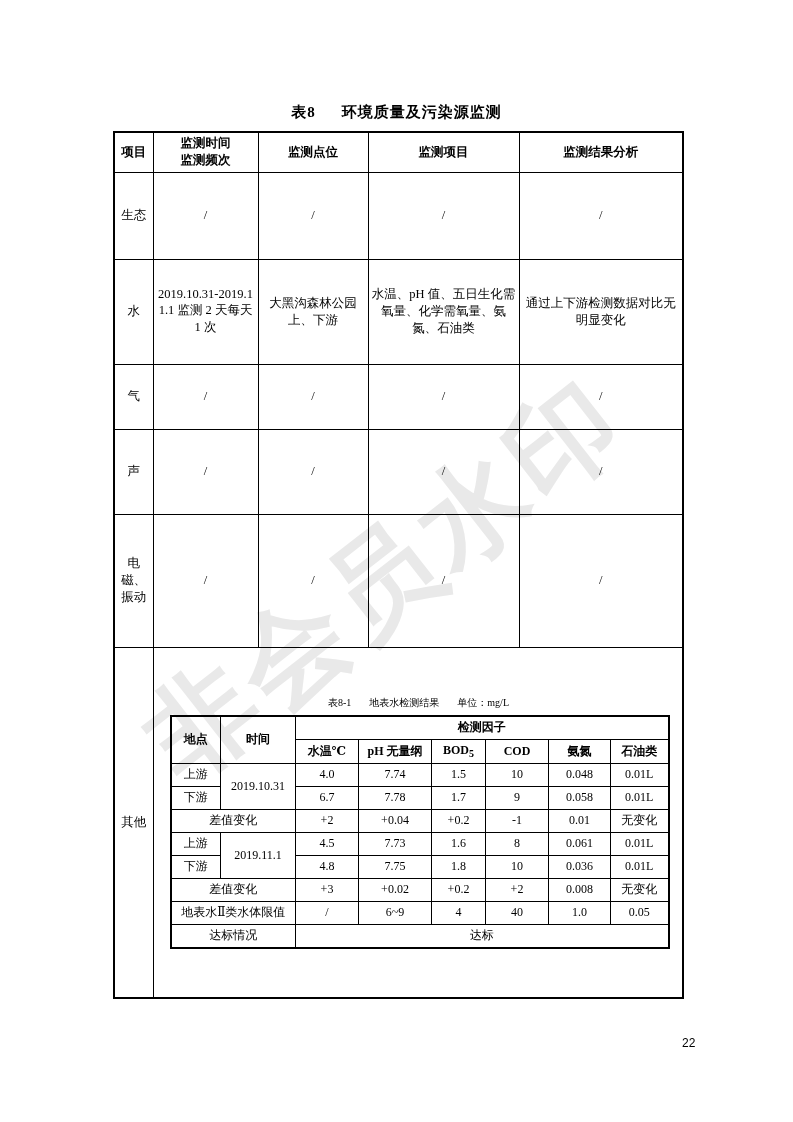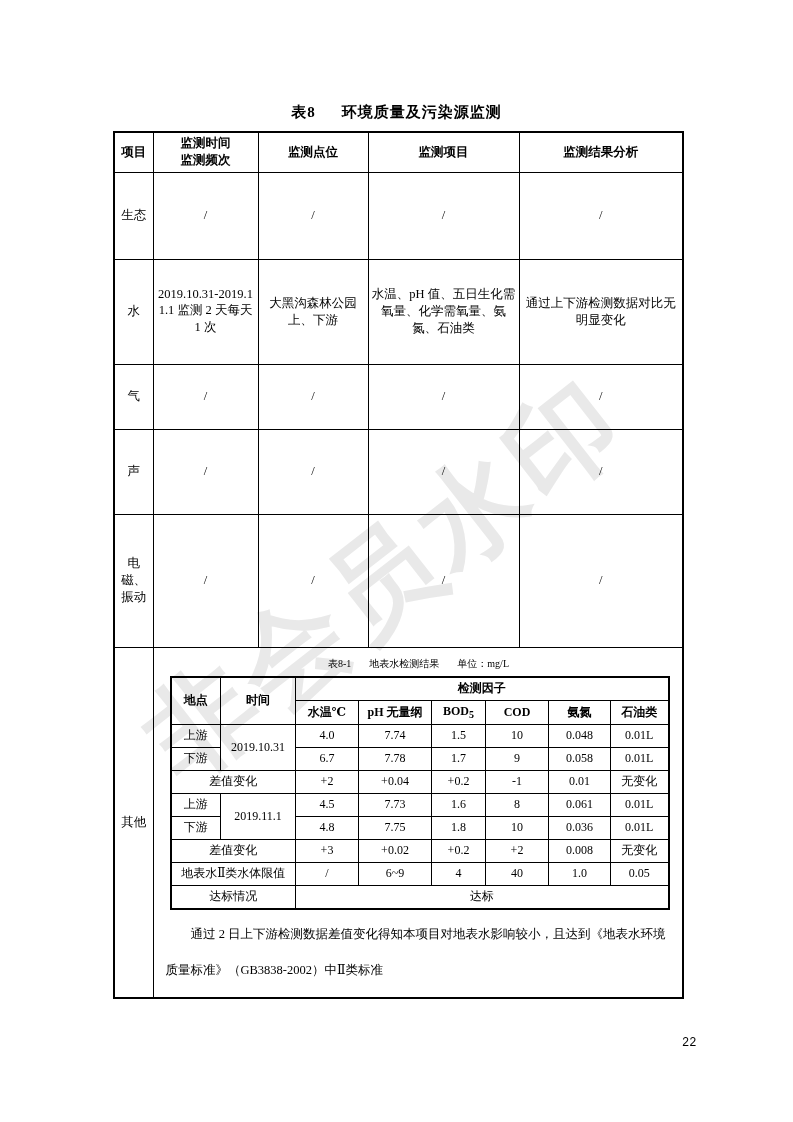--- a/index.html
+++ b/index.html
@@ -55,21 +55,21 @@
   }
   table.sub th{font-weight:bold;}
   tr.sh1{height:20px;}
   tr.sh2{height:24px;}
   .sub-note{
     margin:6px 8px 0 10px;font-size:12.5px;line-height:36px;
     text-indent:2em;text-align:left;
   }
   .page-number{
     position:absolute;left:682px;top:1036px;font-size:12px;
-    font-family:Liberation Mono, monospace;
+    font-family:Liberation Sans, sans-serif;
   }
 </style>
 </head>
 <body>
 
 <div class="page">
 
   <div class="watermark" style="color: rgb(233, 233, 233);">非会员水印</div>
 
   <div class="content">
@@ -230,21 +230,20 @@
               <td>1.0</td>
               <td>0.05</td>
             </tr>
             <tr>
               <td colspan="2">达标情况</td>
               <td colspan="6">达标</td>
             </tr>
           </tbody>
               </table>
 
-          <div class="sub-note">通过 2 日上下游检测数据差值变化得知本项目对地表水影响较小，且达到《地表水环境质量标准》（GB3838-2002）中Ⅱ类标准</div>
 
         </td>
       </tr>
     </tbody>
       </table>
 
     <div class="page-number">22</div>
 
   </div>
 </div>

